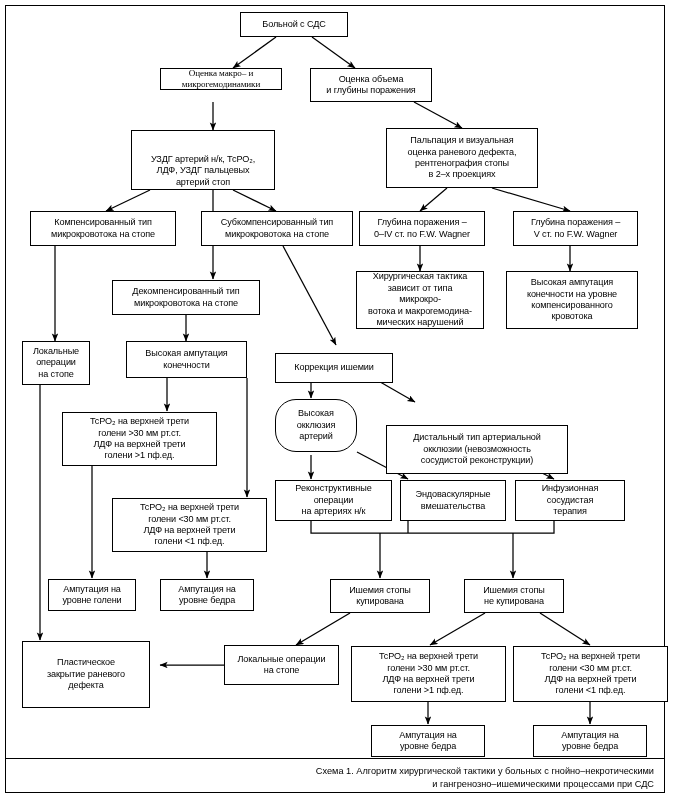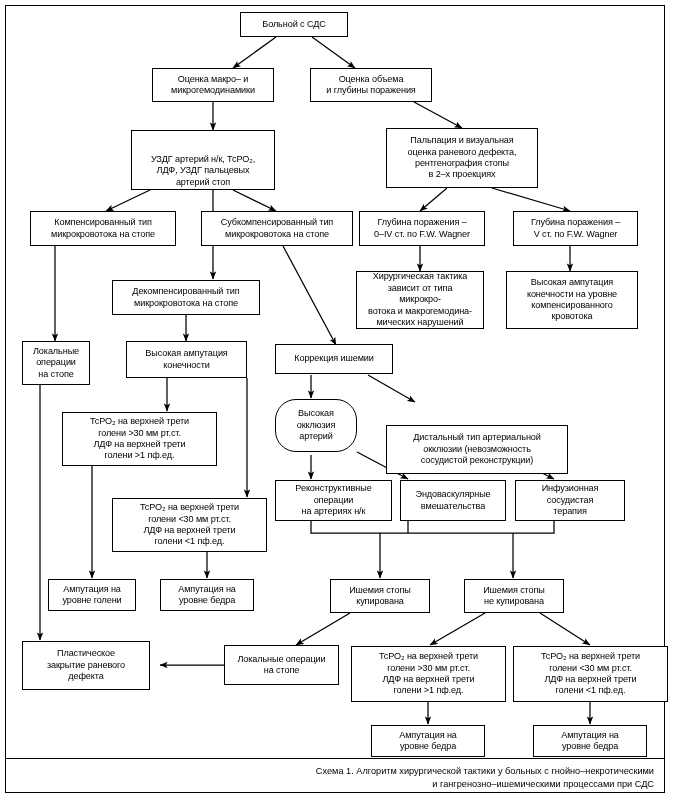--- a/index.html
+++ b/index.html
@@ -150,21 +150,21 @@
     <g stroke="#000" stroke-width="1.25" fill="none" marker-end="url(#ah)">
       <path d="M380,533 L380,578"></path>
       <path d="M513,533 L513,578"></path>
     </g>
   </svg>
 
   <div class="node" style="left:240px;top:12px;width:108px;height:25px;">
     <span>Больной с СДС</span>
   </div>
 
-  <div class="node" style="left:152px;top:68px;width:122px;height:34px;">
+  <div class="node" style="left:160px;top:68px;width:122px;height:22px;font-family:Liberation Serif, serif;">
     <span>Оценка макро– и
 микрогемодинамики</span>
   </div>
 
   <div class="node" style="left:310px;top:68px;width:122px;height:34px;">
     <span>Оценка объема
 и глубины поражения</span>
   </div>
 
   <div class="node" style="left:131px;top:130px;width:144px;height:60px;align-items:flex-end;">
@@ -223,21 +223,21 @@
     <span>Локальные
 операции
 на стопе</span>
   </div>
 
   <div class="node" style="left:126px;top:341px;width:121px;height:37px;">
     <span>Высокая ампутация
 конечности</span>
   </div>
 
-  <div class="node" style="left:275px;top:344px;width:118px;height:30px;">
+  <div class="node" style="left:275px;top:353px;width:118px;height:30px;">
     <span>Коррекция ишемии</span>
   </div>
 
   <div class="node" style="left:62px;top:412px;width:155px;height:54px;">
     <span>ТсРО₂ на верхней трети
 голени &gt;30 мм рт.ст.
 ЛДФ на верхней трети
 голени &gt;1 пф.ед.</span>
   </div>
 
@@ -289,21 +289,21 @@
   <div class="node" style="left:330px;top:579px;width:100px;height:34px;">
     <span>Ишемия стопы
 купирована</span>
   </div>
 
   <div class="node" style="left:464px;top:579px;width:100px;height:34px;">
     <span>Ишемия стопы
 не купирована</span>
   </div>
 
-  <div class="node" style="left:22px;top:641px;width:128px;height:49px;">
+  <div class="node" style="left:22px;top:641px;width:128px;height:67px;">
     <span>Пластическое
 закрытие раневого
 дефекта</span>
   </div>
 
   <div class="node" style="left:224px;top:645px;width:115px;height:40px;">
     <span>Локальные операции
 на стопе</span>
   </div>
 

